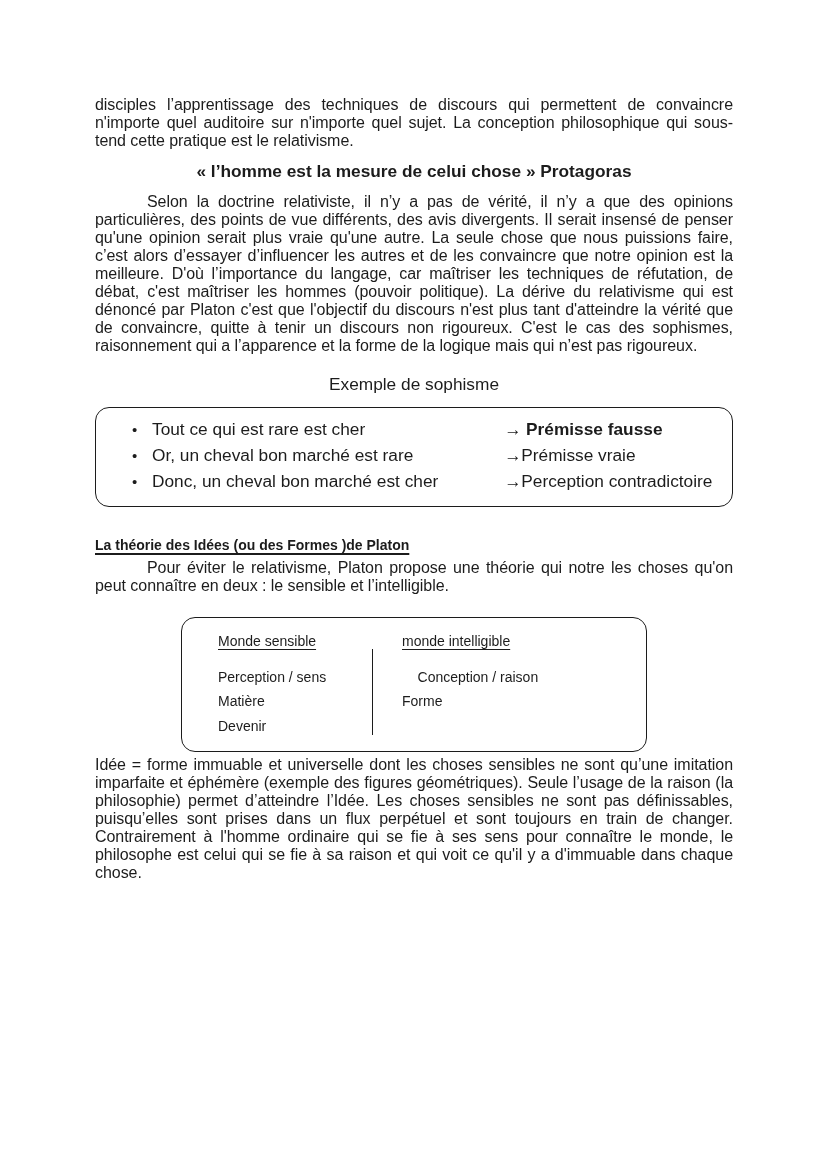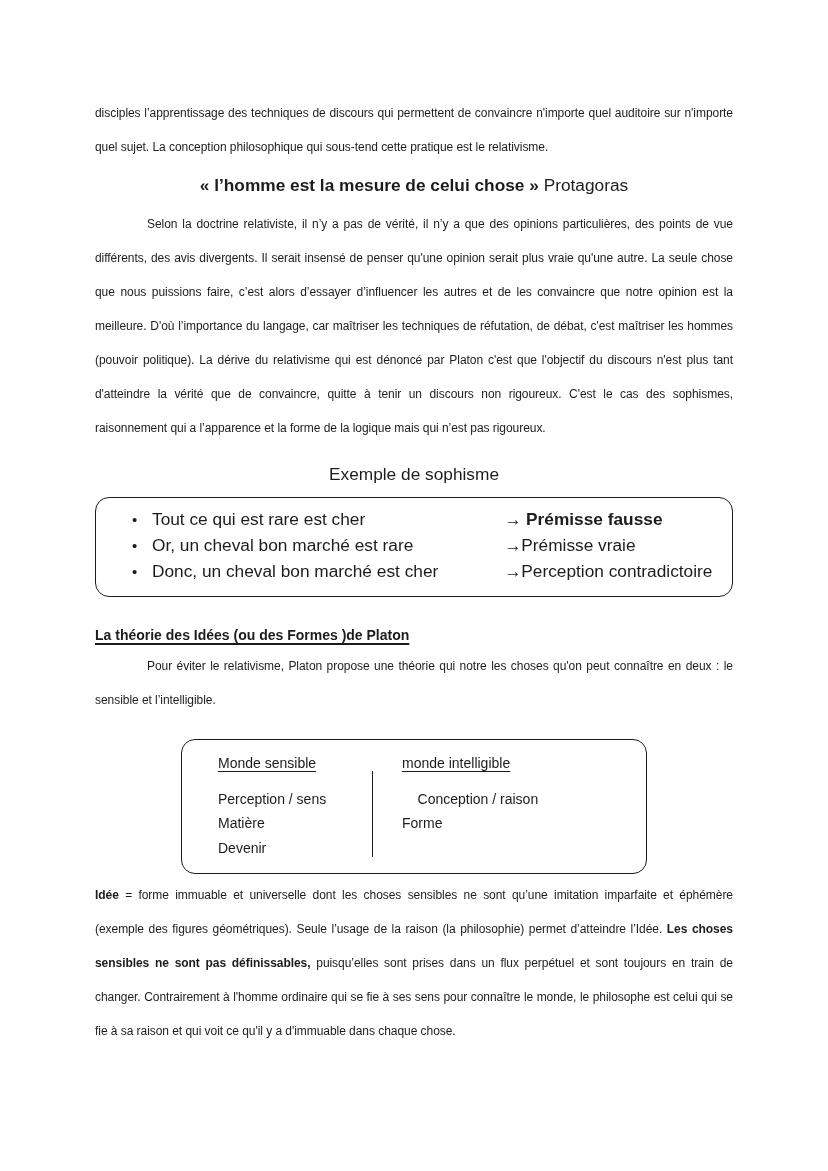--- a/index.html
+++ b/index.html
@@ -22,43 +22,43 @@
   }
   .content {
     position: absolute;
     left: 95px;
     top: 96px;
     width: 638px;
   }
 
   
   .para {
-    font-size: 12px;
-    line-height: 34px;
+    font-size: 16px;
+    line-height: 18px;
     text-align: justify;
     text-justify: inter-word;
     margin: 0;
     letter-spacing: -0.05px;
   }
   .para.indent {
     text-indent: 52px;
   }
-  .b { font-weight: bold; }
+  .b { font-weight: normal; }
 
   
   .quote-line {
     font-size: 17.3px;
     line-height: 27.2px;
     text-align: center;
     margin: 0;
     padding-top: 8px;
     padding-bottom: 8px;
   }
   .quote-line .qtext { font-weight: bold; }
-  .quote-line .qauthor { font-weight: normal; }
+  .quote-line .qauthor { font-weight: bold; }
 
   
   .caption {
     font-size: 17.3px;
     line-height: 27.2px;
     text-align: center;
     margin: 8px;
     padding-top: 8px;
   }
 

